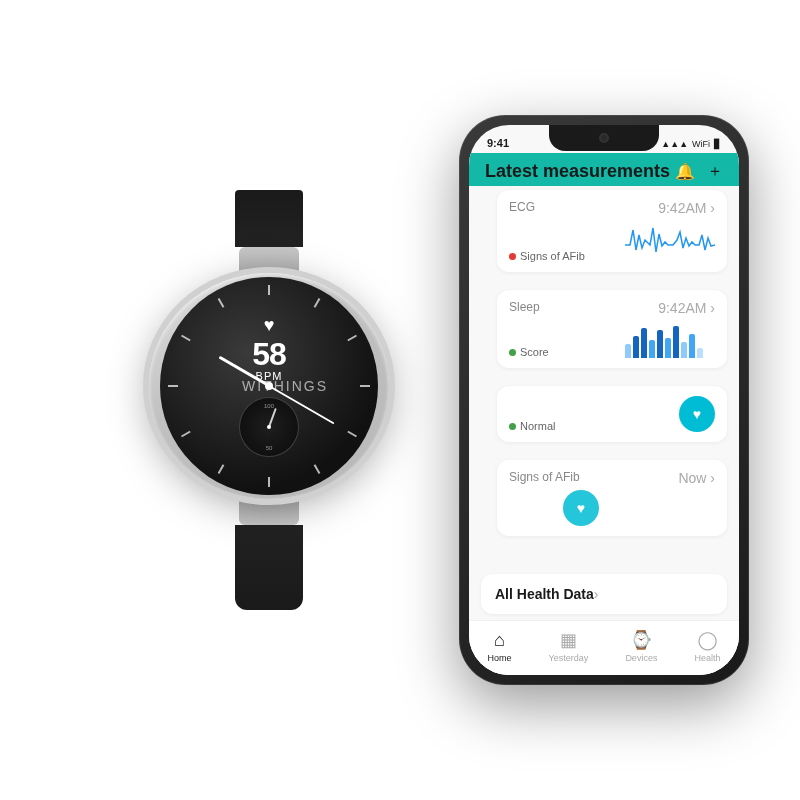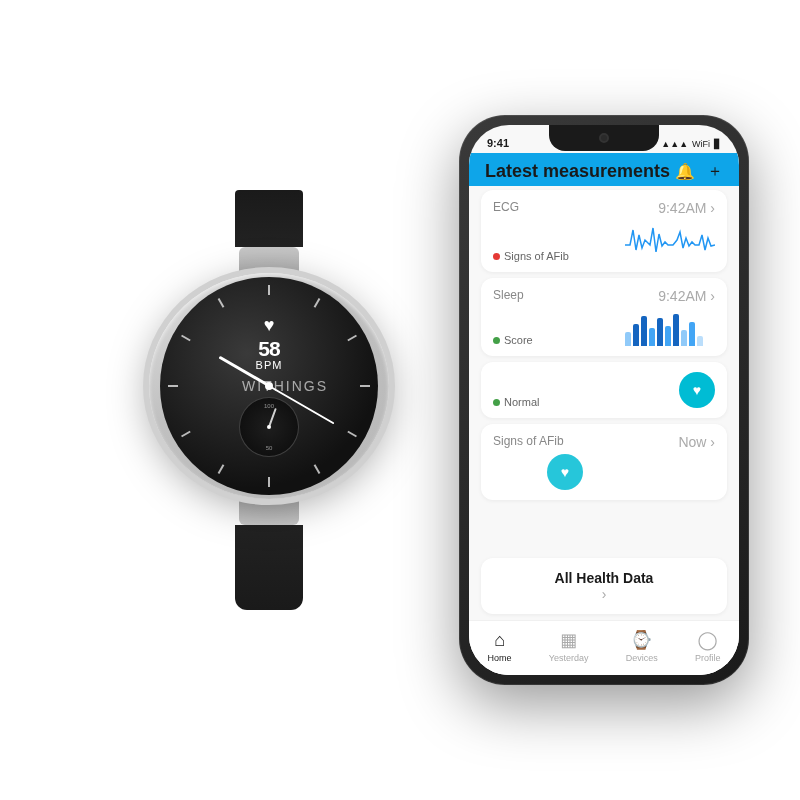--- a/index.html
+++ b/index.html
@@ -87,21 +87,21 @@
       flex-direction: column;
       align-items: center;
       color: white;
     }
     .heart-icon {
       font-size: 18px;
       color: white;
       margin-bottom: 2px;
     }
     .bpm-number {
-      font-size: 21px;
+      font-size: 32px;
       font-weight: 700;
       line-height: 1;
       color: white;
       letter-spacing: -1px;
     }
     .bpm-label {
       font-size: 11px;
       font-weight: 500;
       color: white;
       letter-spacing: 1px;
@@ -308,21 +308,21 @@
       bottom: 0;
       background: #f8f8f8;
       display: flex;
       flex-direction: column;
     }
     .app-header {
       padding: 8px 16px 4px;
       display: flex;
       justify-content: space-between;
       align-items: flex-end;
-      background: #0ea5e9;
+      background: #14b8a6;
     }
     .header-title {
       font-size: 18px;
       font-weight: 700;
       color: #1a1a1a;
     }
     .header-icons {
       display: flex;
       gap: 12px;
       align-items: center;
@@ -331,21 +331,22 @@
       font-size: 16px;
       color: #1a1a1a;
     }
     
     .cards-area {
       flex: 1;
       overflow: hidden;
       padding: 4px 12px;
       display: flex;
       flex-direction: column;
-      gap: 6px;
+      gap: 18px;
+      margin-left: 16px;
     }
     .card {
       background: #ffffff;
       border-radius: 12px;
       padding: 10px 12px;
       box-shadow: 0 1px 4px rgba(0,0,0,0.06);
     }
     .card-header {
       display: flex;
       justify-content: space-between;
@@ -433,21 +434,20 @@
     }
     
     .all-health-row {
       background: white;
       margin: 0 12px;
       border-radius: 12px;
       padding: 12px 14px;
       display: flex;
       align-items: center;
       box-shadow: 0 1px 4px rgba(0,0,0,0.06);
-      flex-direction: column;
     }
     .all-health-text {
       font-size: 14px;
       font-weight: 600;
       color: #1a1a1a;
     }
     .chevron-icon {
       color: #aaa;
       font-size: 14px;
     }
@@ -654,21 +654,21 @@
             <div class="nav-item">
               <span class="nav-icon">▦</span>
               <span class="nav-label">Yesterday</span>
             </div>
             <div class="nav-item">
               <span class="nav-icon">⌚</span>
               <span class="nav-label">Devices</span>
             </div>
             <div class="nav-item">
               <span class="nav-icon">◯</span>
-              <span class="nav-label">Profile</span>
+              <span class="nav-label">Health</span>
             </div>
           </div>
 
         </div>
       </div>
     </div>
   </div>
 
 </div>
 

